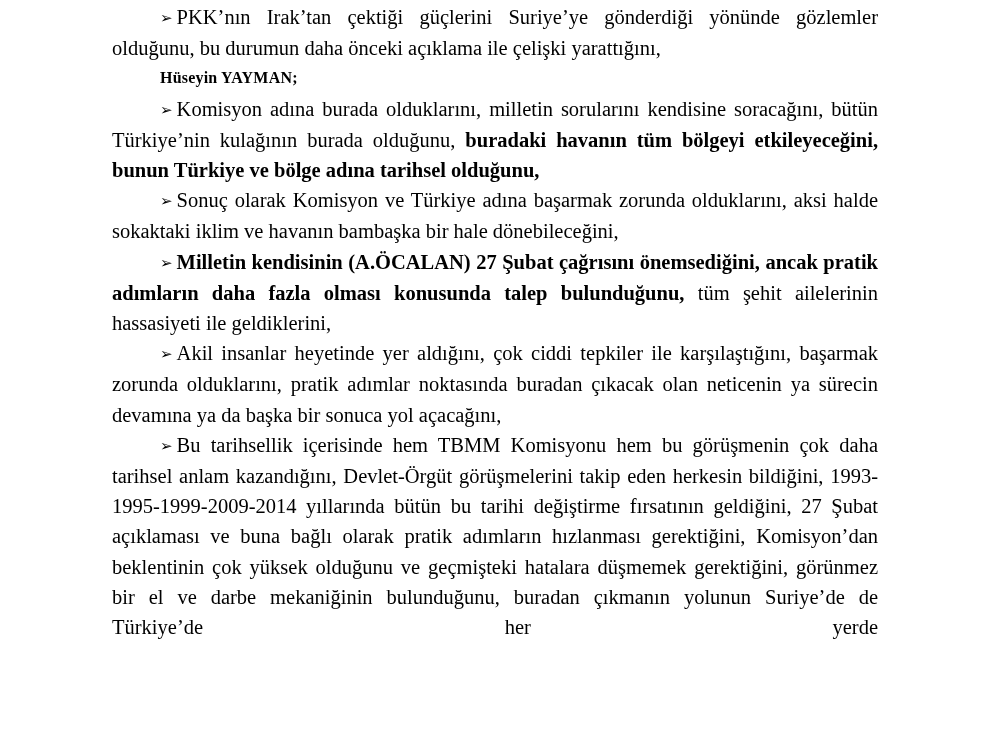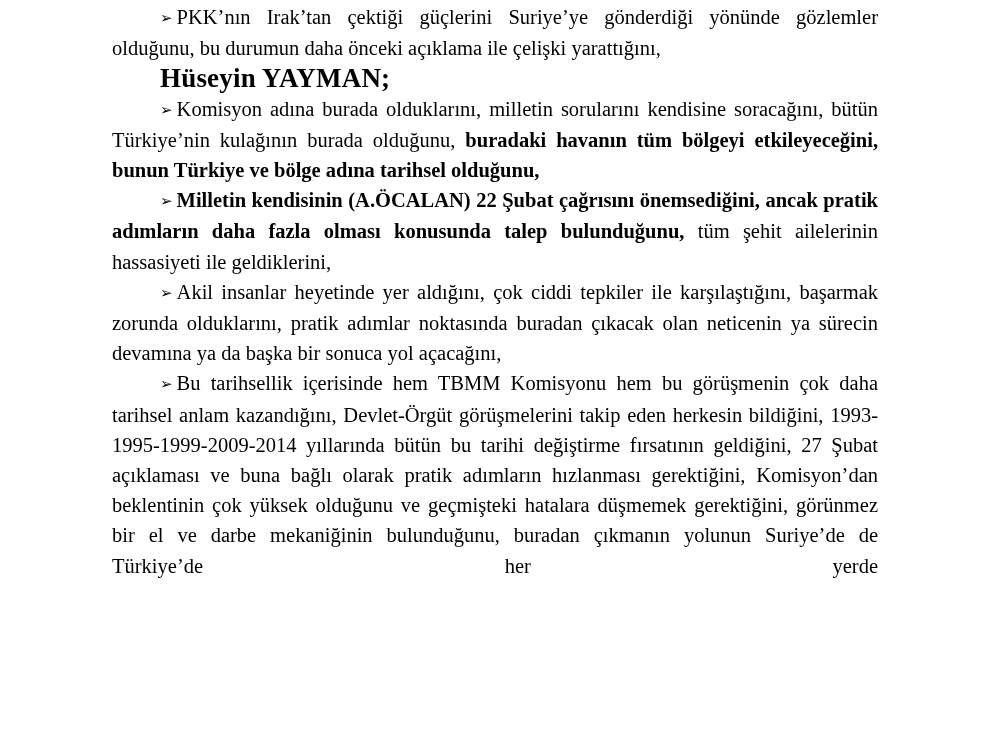--- a/index.html
+++ b/index.html
@@ -47,21 +47,21 @@
     vertical-align: 1px;
     padding-right: 4px;
     letter-spacing: 0;
   }
   .b {
     font-weight: bold;
   }
   p.heading {
     margin: 0;
     padding: 0;
-    font-size: 27px;
+    font-size: 16px;
     line-height: 30.2px;
     font-weight: bold;
     text-indent: 48px;
     letter-spacing: 0.2px;
   }
   
   p.para.clipped {
     text-align: justify;
   }
   p.para.clipped::after {
@@ -71,17 +71,18 @@
   }
 </style>
 </head>
 <body>
 
 <div class="page">
   <div class="doc-body" id="doc-body">
       <p class="para"><span class="ind"></span><span class="bullet">➢</span><span>PKK’nın Irak’tan çektiği güçlerini Suriye’ye gönderdiği yönünde gözlemler olduğunu, bu durumun daha önceki açıklama ile çelişki yarattığını,</span></p>
       <p class="heading">Hüseyin YAYMAN;</p>
       <p class="para"><span class="ind"></span><span class="bullet">➢</span><span>Komisyon adına burada olduklarını, milletin sorularını kendisine soracağını, bütün Türkiye’nin kulağının burada olduğunu, </span><span class="b">buradaki havanın tüm bölgeyi etkileyeceğini, bunun Türkiye ve bölge adına tarihsel olduğunu,</span></p>
-      <p class="para"><span class="ind"></span><span class="bullet">➢</span><span class="b">Milletin kendisinin (A.ÖCALAN) 22 Şubat çağrısını önemsediğini, ancak pratik adımların daha fazla olması konusunda talep bulunduğunu, </span><span>tüm şehit ailelerinin hassasiyeti ile geldiklerini,</span></p>
+      <p class="para"><span class="ind"></span><span class="bullet">➢</span><span>Sonuç olarak Komisyon ve Türkiye adına başarmak zorunda olduklarını, aksi halde sokaktaki iklim ve havanın bambaşka bir hale dönebileceğini,</span></p>
+      <p class="para"><span class="ind"></span><span class="bullet">➢</span><span class="b">Milletin kendisinin (A.ÖCALAN) 27 Şubat çağrısını önemsediğini, ancak pratik adımların daha fazla olması konusunda talep bulunduğunu, </span><span>tüm şehit ailelerinin hassasiyeti ile geldiklerini,</span></p>
       <p class="para"><span class="ind"></span><span class="bullet">➢</span><span>Akil insanlar heyetinde yer aldığını, çok ciddi tepkiler ile karşılaştığını, başarmak zorunda olduklarını, pratik adımlar noktasında buradan çıkacak olan neticenin ya sürecin devamına ya da başka bir sonuca yol açacağını,</span></p>
       <p class="para clipped"><span class="ind"></span><span class="bullet">➢</span><span>Bu tarihsellik içerisinde hem TBMM Komisyonu hem bu görüşmenin çok daha tarihsel anlam kazandığını, Devlet-Örgüt görüşmelerini takip eden herkesin bildiğini, 1993-1995-1999-2009-2014 yıllarında bütün bu tarihi değiştirme fırsatının geldiğini, 27 Şubat açıklaması ve buna bağlı olarak pratik adımların hızlanması gerektiğini, Komisyon’dan beklentinin çok yüksek olduğunu ve geçmişteki hatalara düşmemek gerektiğini, görünmez bir el ve darbe mekaniğinin bulunduğunu, buradan çıkmanın yolunun Suriye’de de Türkiye’de her yerde</span></p>
     </div>
 </div>
 
 </body></html>

